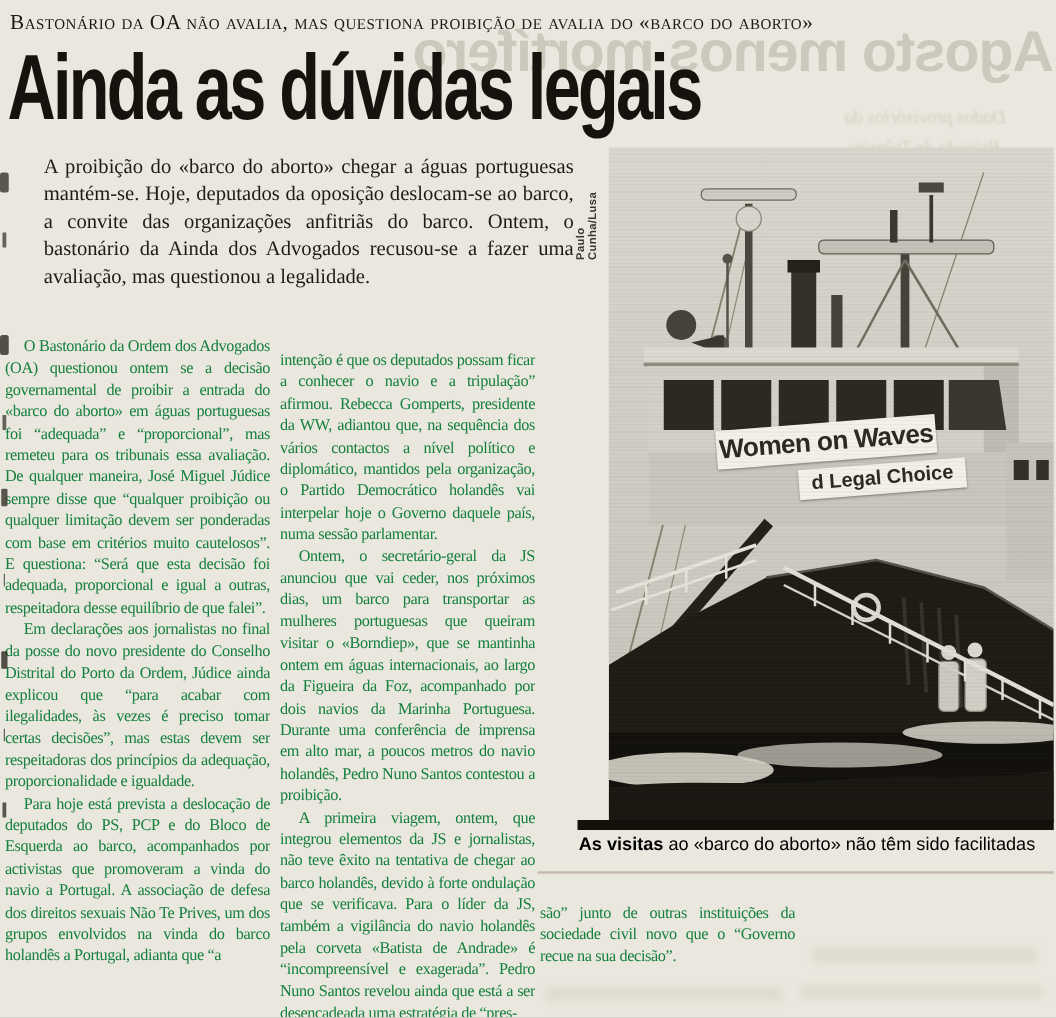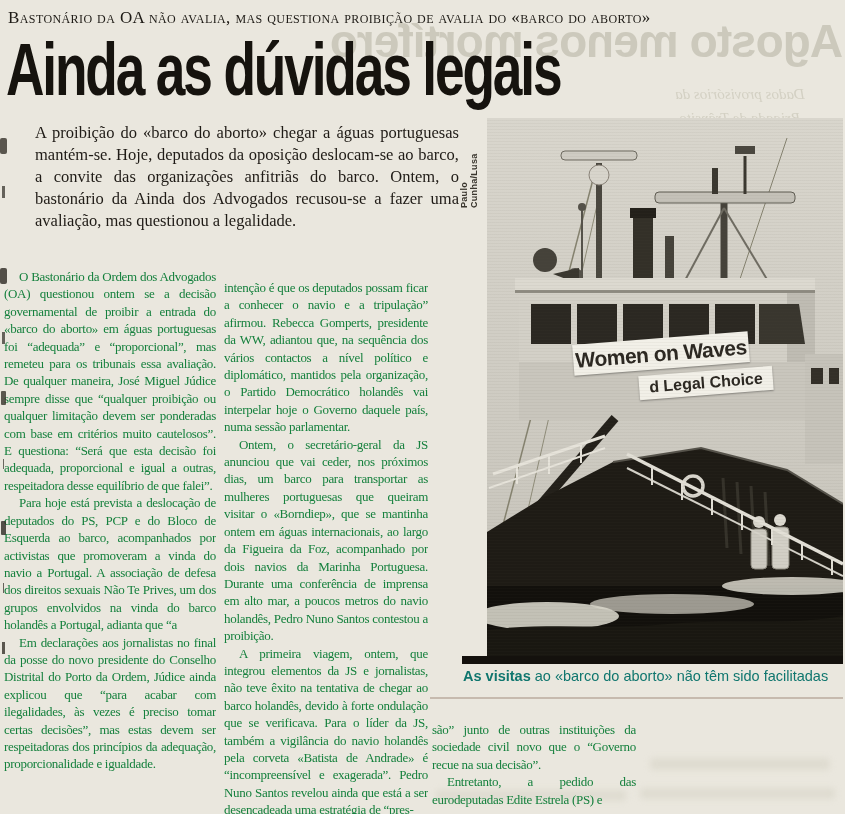--- a/index.html
+++ b/index.html
@@ -50,21 +50,21 @@
   .banner{position:absolute;background:#f2f0e8;box-shadow:0 1px 2px rgba(0,0,0,.35);
     font-family:"Liberation Sans",sans-serif;font-weight:bold;color:#2c2822;
     display:flex;align-items:center;justify-content:center;white-space:nowrap;}
   .banner-1{left:86px;top:220px;width:176px;height:31px;font-size:21px;letter-spacing:-.5px;transform:rotate(-4.5deg);}
   .banner-2{left:152px;top:253px;width:134px;height:24px;font-size:16px;transform:rotate(-4.5deg);}
   .photo-grain{position:absolute;inset:0;pointer-events:none;
     background:repeating-linear-gradient(0deg,rgba(90,85,70,.05) 0 1px,transparent 1px 3px);}
 
   .caption-bar{position:absolute;left:462px;top:656px;width:381px;height:8px;background:#14110d;}
   .caption{position:absolute;left:463px;top:668px;width:380px;
-    font-family:"Liberation Sans",sans-serif;font-size:14.5px;color:#0f766e;white-space:nowrap;}
+    font-family:"Liberation Sans",sans-serif;font-size:14.5px;color:#000000;white-space:nowrap;}
   .caption b{font-weight:bold;}
   .caption-rule{position:absolute;left:430px;top:697px;width:413px;height:2px;background:#b9ab9d;opacity:.75;}
 
   
   .scan-artifacts{position:absolute;left:0;top:138px;width:7px;height:16px;background:#37332b;border-radius:2px;opacity:.8;
     box-shadow:0 46px 0 -2px #45413a, 0 130px 0 0 #2e2a23, 0 192px 0 -2px #45413a,
                0 252px 0 -1px #37332b, 0 318px 0 -3px #4a463f, 0 382px 0 -1px #2e2a23,
                0 442px 0 -3px #45413a, 0 502px 0 -2px #37332b;}
 </style>
 </head>
@@ -83,31 +83,30 @@
 
   <div class="kicker" data-name="kicker-headline">Bastonário da OA não avalia, mas questiona proibição de avalia do «barco do aborto»</div>
   <h1 class="headline" style="margin:0;" data-name="main-headline">Ainda as dúvidas legais</h1>
 
   <div class="lead" data-name="lead-paragraph">A proibição do «barco do aborto» chegar a águas portuguesas mantém-se. Hoje, deputados da oposição deslocam-se ao barco, a convite das organizações anfitriãs do barco. Ontem, o bastonário da Ainda dos Advogados recusou-se a fazer uma avaliação, mas questionou a legalidade.</div>
 
   <div class="photo-credit" data-name="photo-credit">Paulo Cunha/Lusa</div>
 
   <div class="body-col col-1" data-name="article-column-1">
       <p data-name="article-paragraph">O Bastonário da Ordem dos Advogados (OA) questionou ontem se a decisão governamental de proibir a entrada do «barco do aborto» em águas portuguesas foi “adequada” e “proporcional”, mas remeteu para os tribunais essa avaliação. De qualquer maneira, José Miguel Júdice sempre disse que “qualquer proibição ou qualquer limitação devem ser ponderadas com base em critérios muito cautelosos”. E questiona: “Será que esta decisão foi adequada, proporcional e igual a outras, respeitadora desse equilíbrio de que falei”.</p>
+      <p data-name="article-paragraph">Em declarações aos jornalistas no final da posse do novo presidente do Conselho Distrital do Porto da Ordem, Júdice ainda explicou que “para acabar com ilegalidades, às vezes é preciso tomar certas decisões”, mas estas devem ser respeitadoras dos princípios da adequação, proporcionalidade e igualdade.</p>
       <p data-name="article-paragraph">Para hoje está prevista a deslocação de deputados do PS, PCP e do Bloco de Esquerda ao barco, acompanhados por activistas que promoveram a vinda do navio a Portugal. A associação de defesa dos direitos sexuais Não Te Prives, um dos grupos envolvidos na vinda do barco holandês a Portugal, adianta que “a</p>
-      <p data-name="article-paragraph">Em declarações aos jornalistas no final da posse do novo presidente do Conselho Distrital do Porto da Ordem, Júdice ainda explicou que “para acabar com ilegalidades, às vezes é preciso tomar certas decisões”, mas estas devem ser respeitadoras dos princípios da adequação, proporcionalidade e igualdade.</p>
     </div>
   <div class="body-col col-2 no-indent-first" data-name="article-column-2">
       <p data-name="article-paragraph">intenção é que os deputados possam ficar a conhecer o navio e a tripulação” afirmou. Rebecca Gomperts, presidente da WW, adiantou que, na sequência dos vários contactos a nível político e diplomático, mantidos pela organização, o Partido Democrático holandês vai interpelar hoje o Governo daquele país, numa sessão parlamentar.</p>
       <p data-name="article-paragraph">Ontem, o secretário-geral da JS anunciou que vai ceder, nos próximos dias, um barco para transportar as mulheres portuguesas que queiram visitar o «Borndiep», que se mantinha ontem em águas internacionais, ao largo da Figueira da Foz, acompanhado por dois navios da Marinha Portuguesa. Durante uma conferência de imprensa em alto mar, a poucos metros do navio holandês, Pedro Nuno Santos contestou a proibição.</p>
       <p data-name="article-paragraph">A primeira viagem, ontem, que integrou elementos da JS e jornalistas, não teve êxito na tentativa de chegar ao barco holandês, devido à forte ondulação que se verificava. Para o líder da JS, também a vigilância do navio holandês pela corveta «Batista de Andrade» é “incompreensível e exagerada”. Pedro Nuno Santos revelou ainda que está a ser desencadeada uma estratégia de “pres-</p>
     </div>
   <div class="body-col col-3 no-indent-first" data-name="article-column-3">
       <p data-name="article-paragraph">são” junto de outras instituições da sociedade civil novo que o “Governo recue na sua decisão”.</p>
-      <p data-name="article-paragraph">Entretanto, a pedido das eurodeputadas Edite Estrela (PS) e</p>
     </div>
 
   <div class="photo" data-name="ship-photo">
     <svg width="356" height="540" viewBox="0 0 356 540" data-name="ship-illustration">
 
       <line x1="10" y1="430" x2="110" y2="46" stroke="#85826f" stroke-width="1.5"></line>
       <line x1="30" y1="440" x2="118" y2="52" stroke="#8f8c79" stroke-width="1"></line>
       <line x1="300" y1="20" x2="250" y2="170" stroke="#85826f" stroke-width="1"></line>
 
       <line x1="112" y1="45" x2="112" y2="168" stroke="#4a473f" stroke-width="6"></line>

